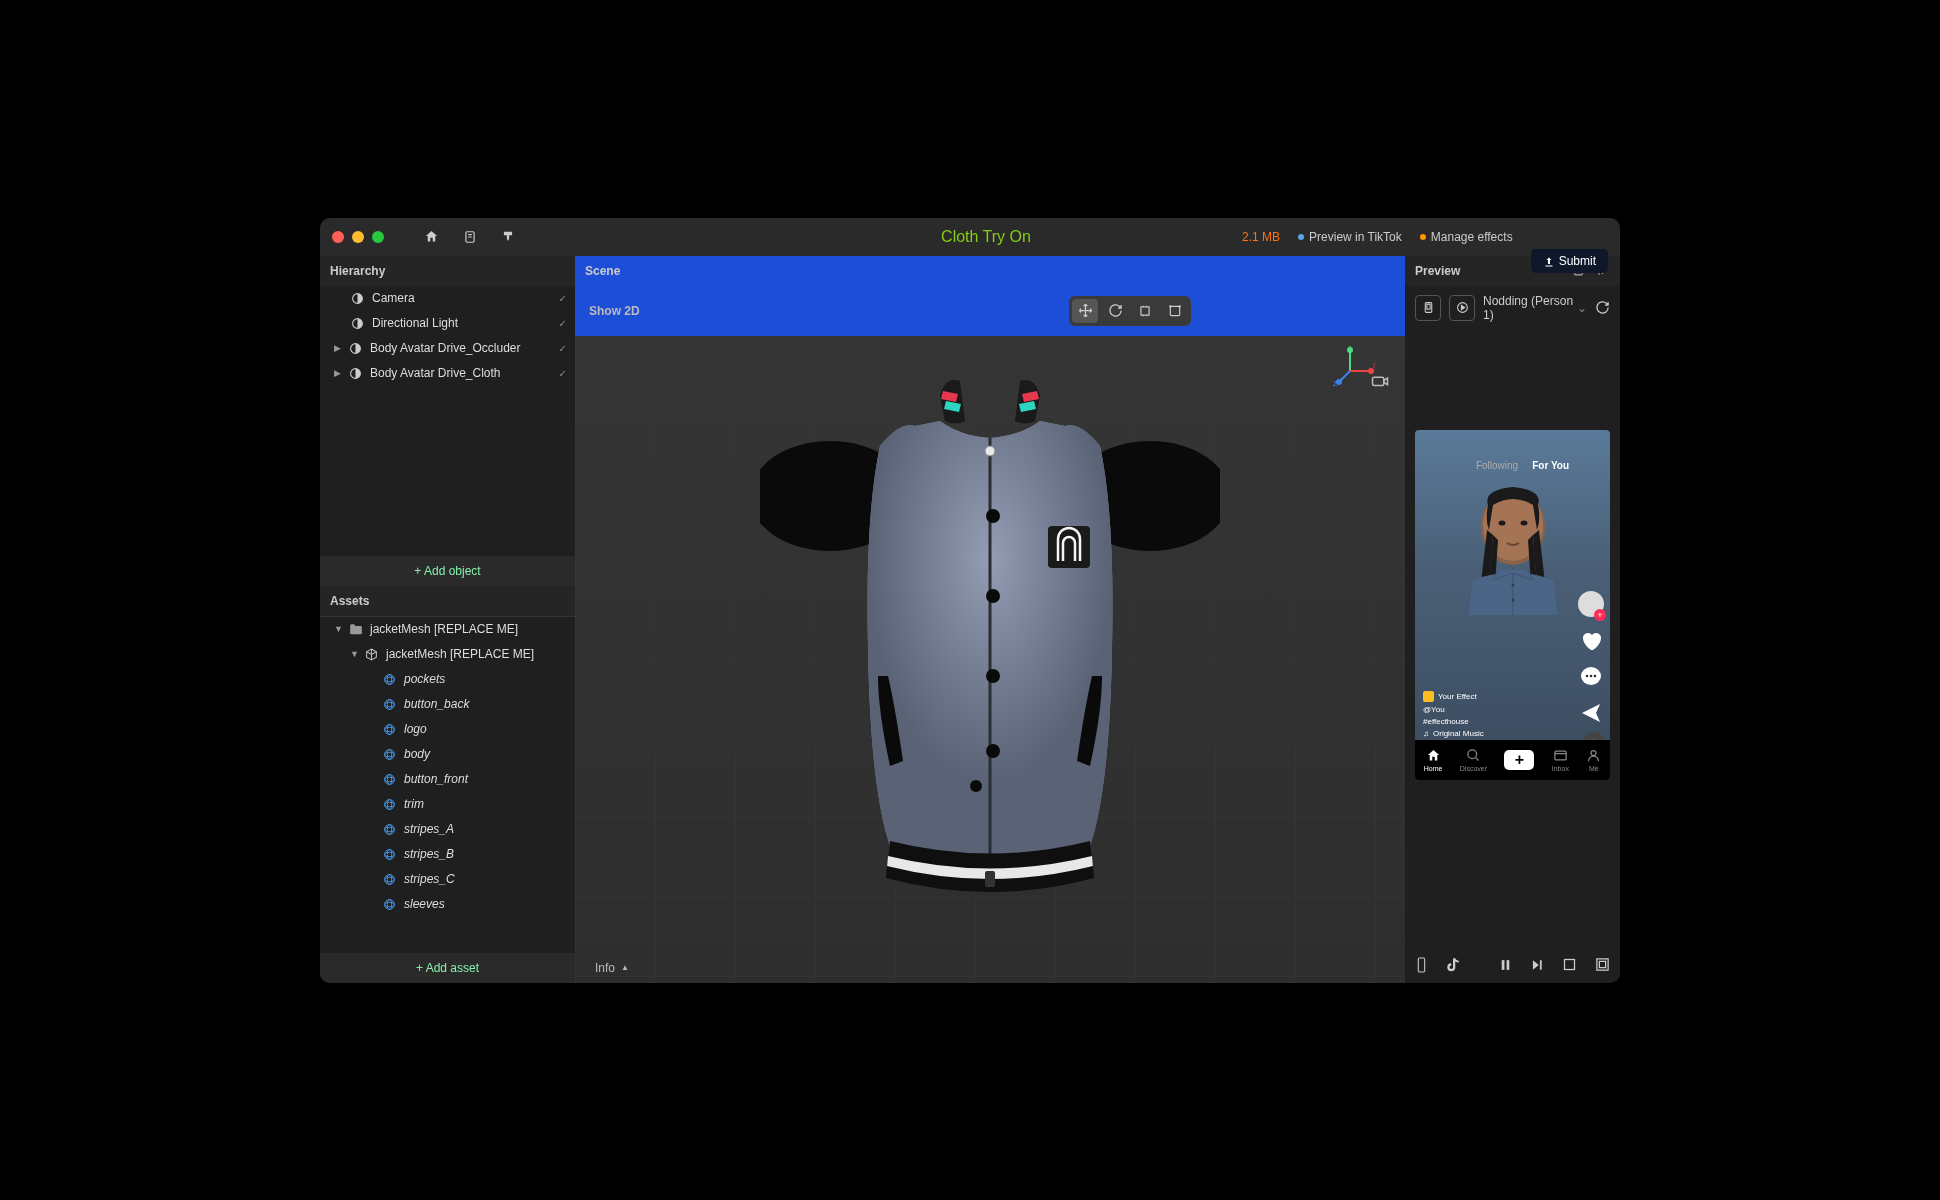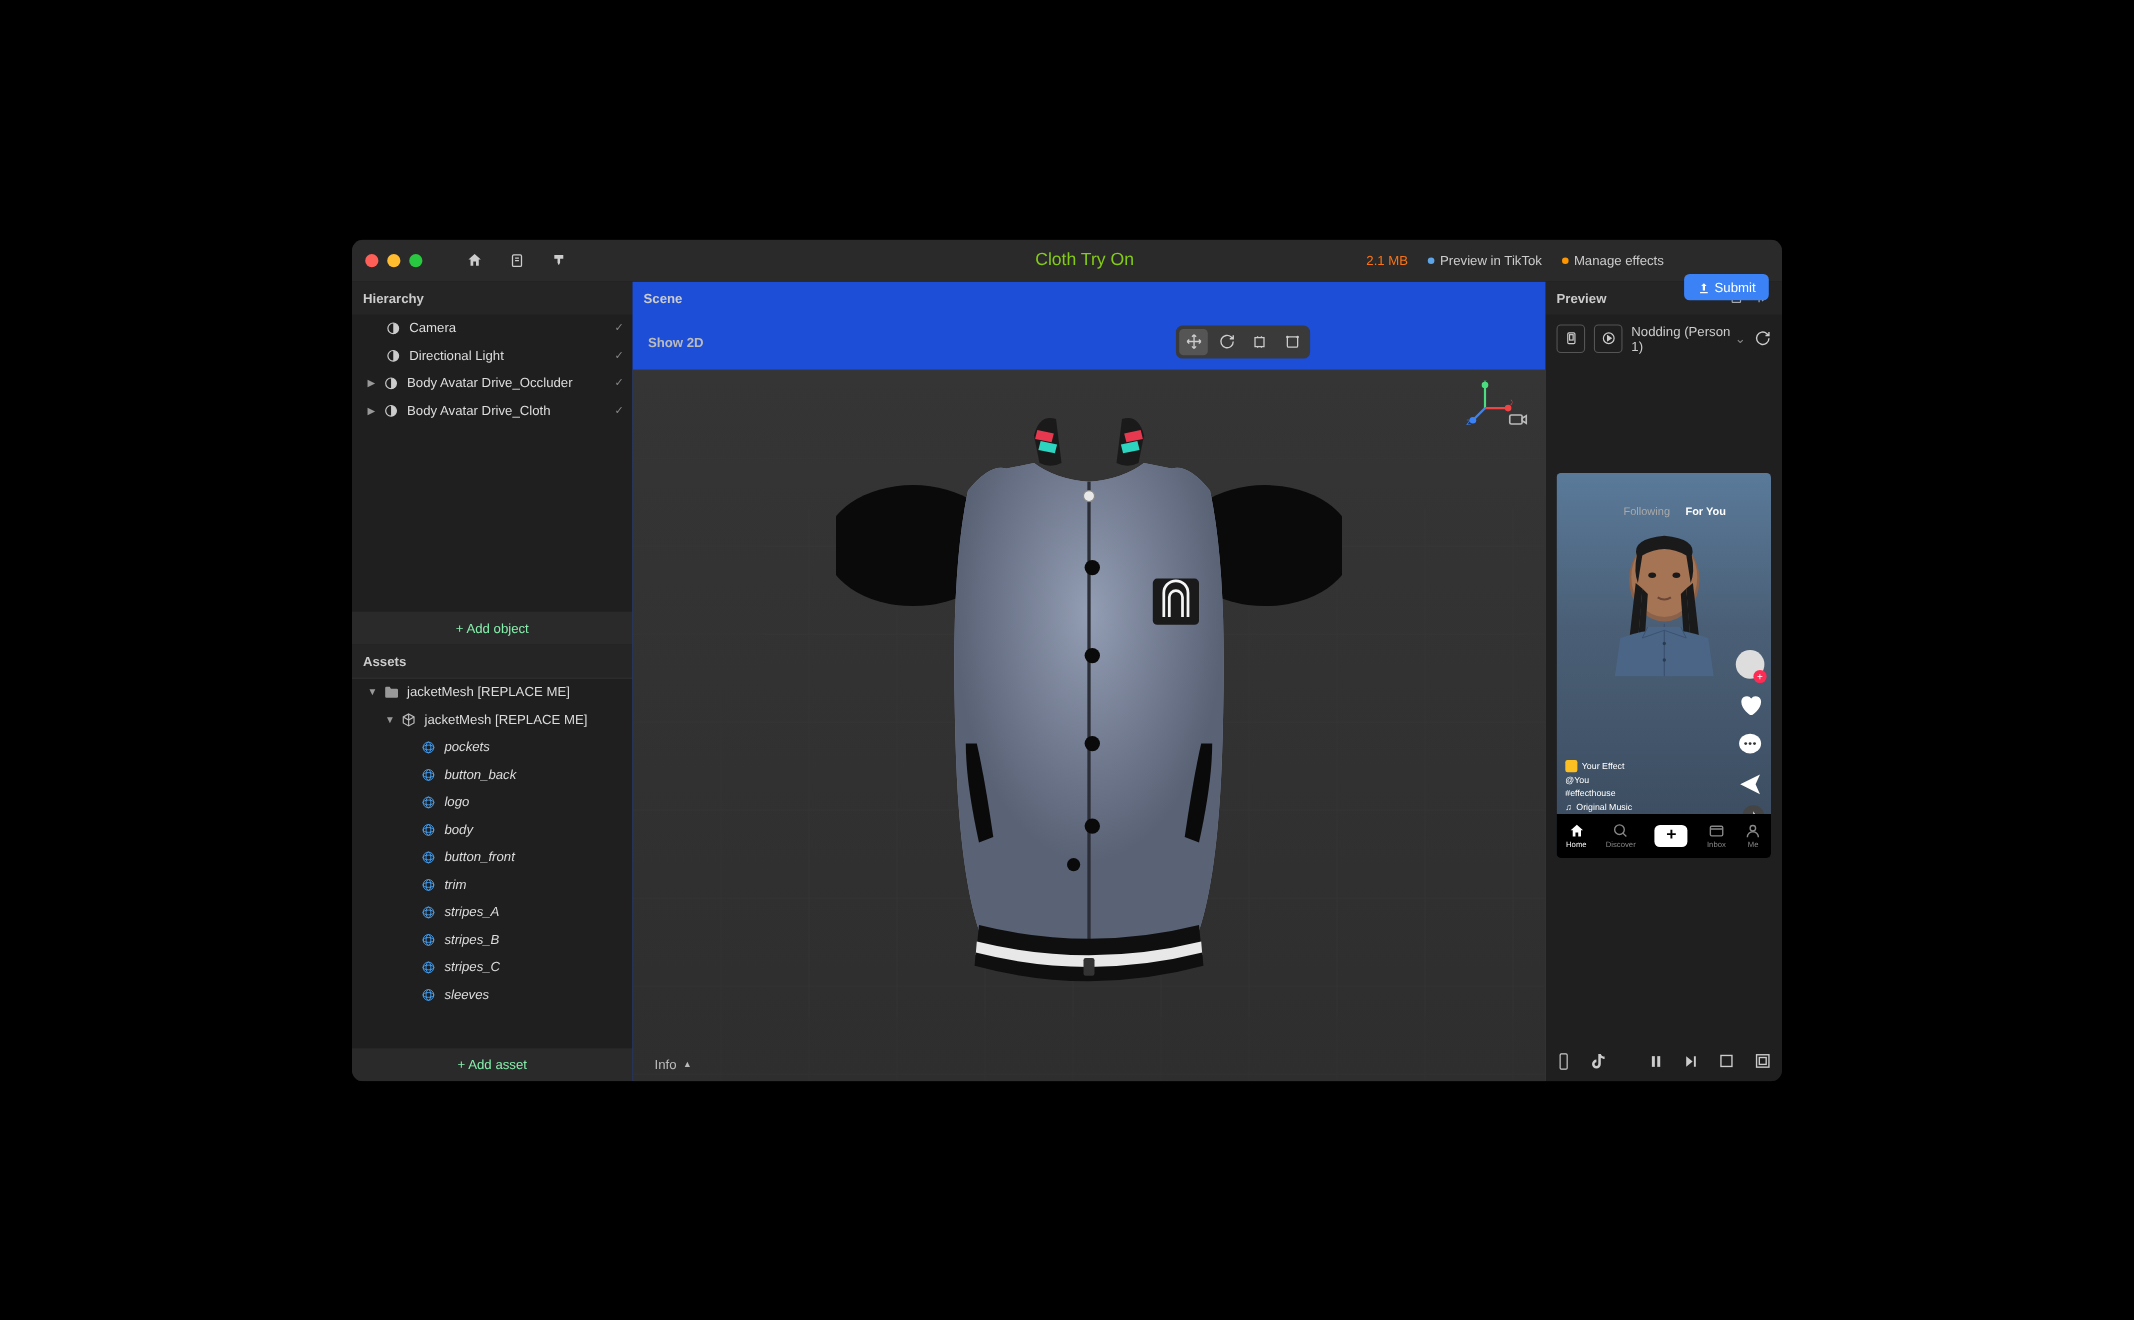--- a/index.html
+++ b/index.html
@@ -13,21 +13,21 @@
 .dot.g{background:#28c840;}
 .tb-icons{display:flex;gap:24px;margin-left:40px;}
 .tb-icon{color:#ccc;cursor:pointer;display:flex;align-items:center;}
 .title{position:absolute;left:50%;transform:translateX(-50%);color:#84cc16;font-size:16px;margin-left:16px;}
 .tb-right{margin-left:auto;display:flex;align-items:center;gap:18px;font-size:12px;}
 .size{color:#f97316;}
 .link{color:#ccc;display:flex;align-items:center;gap:5px;cursor:pointer;}
 .dot-sm{width:6px;height:6px;border-radius:50%;display:inline-block;}
 .dot-b{background:#5ba5e8;}
 .dot-o{background:#ff9500;}
-.submit{background:#3b82f6;color:#fff;padding:5px 12px;border-radius:5px;display:flex;align-items:flex-end;gap:4px;cursor:pointer;margin-top:48px;}
+.submit{background:#0f172a;color:#fff;padding:5px 12px;border-radius:5px;display:flex;align-items:flex-end;gap:4px;cursor:pointer;margin-top:48px;}
 .main{flex:1;display:flex;overflow:hidden;}
 .left{width:255px;background:#1f1f1f;display:flex;flex-direction:column;}
 .panel-hdr{padding:8px 10px;color:#ccc;font-size:12px;font-weight:600;background:#252525;}
 .tree{flex:0 0 auto;}
 .tree-item{display:flex;align-items:center;padding:5px 16px;color:#ddd;font-size:12px;cursor:pointer;position:relative;}
 .tree-item.ind1{padding-left:30px;}
 .tree-item.ind3{padding-left:62px;font-style:italic;}
 .chev{width:10px;color:#999;margin-right:4px;font-size:9px;}
 .ticon{width:15px;height:15px;margin-right:7px;display:flex;align-items:center;justify-content:center;}
 .chk{position:absolute;right:8px;color:#888;font-size:10px;}

